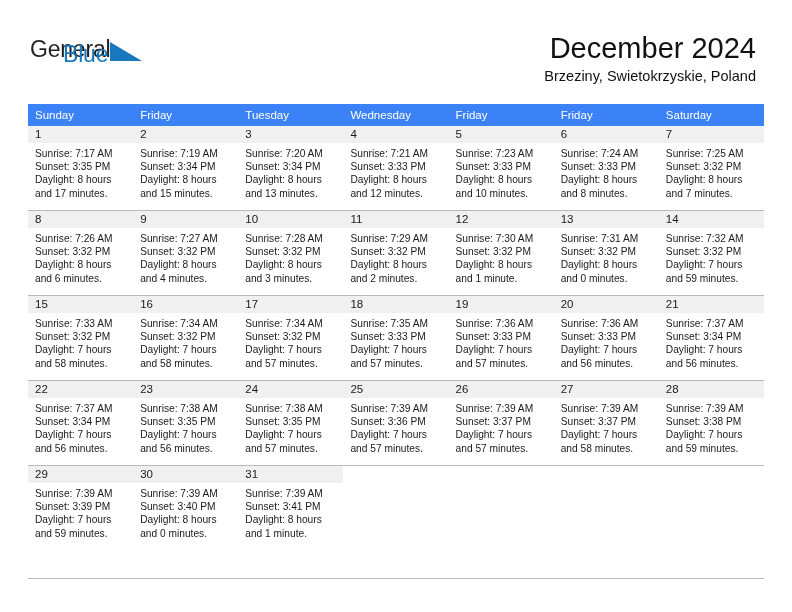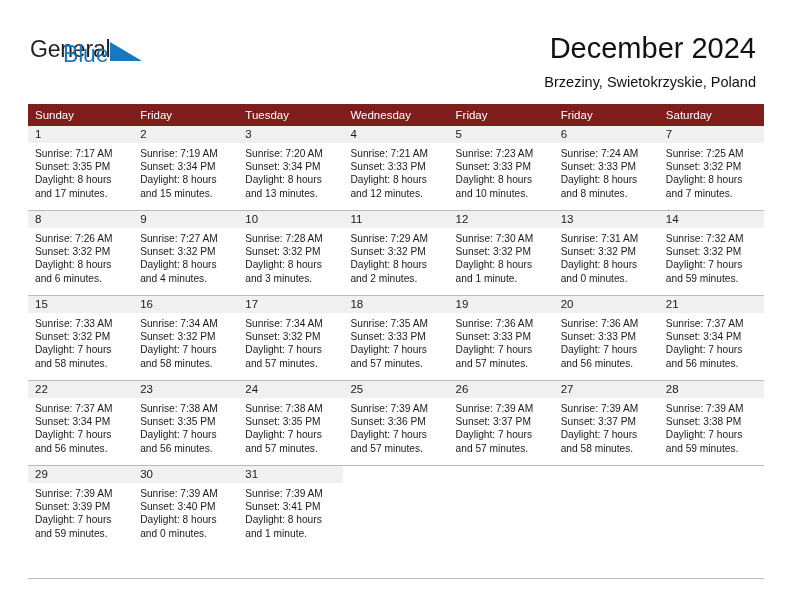--- a/index.html
+++ b/index.html
@@ -74,38 +74,38 @@
     font-size: 29px;
     color: #111111;
     font-weight: normal;
     line-height: 36px;
     white-space: nowrap;
   }
   .cal-subtitle {
     font-size: 14.5px;
     color: #111111;
     line-height: 20px;
-    margin-top: 6px;
+    margin-top: 0;
     white-space: nowrap;
   }
 
   
   .cal-wrap {
     position: absolute;
     left: 28px;
     top: 104px;
     width: 736px;
   }
   table.calendar {
     border-collapse: collapse;
     table-layout: fixed;
     width: 736px;
   }
   table.calendar th {
-    background: #7f1d1d;
+    background: #3b82f6;
     color: #ffffff;
     font-size: 11.5px;
     font-weight: normal;
     text-align: left;
     padding: 4px 0 4px 7px;
     height: 14px;
     border: none;
   }
   table.calendar td {
     vertical-align: top;

